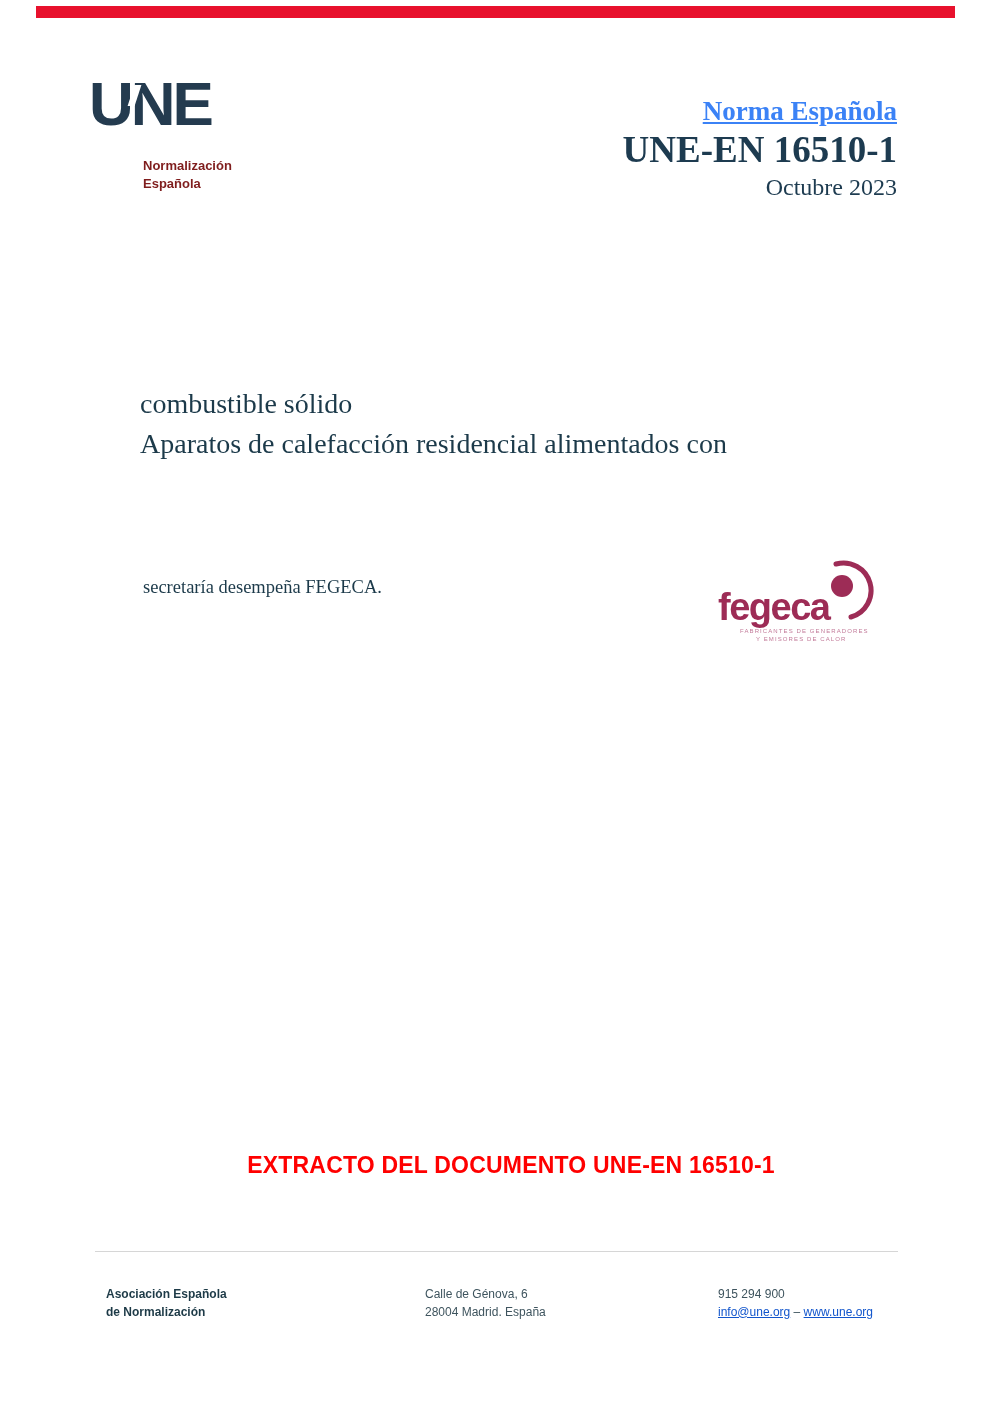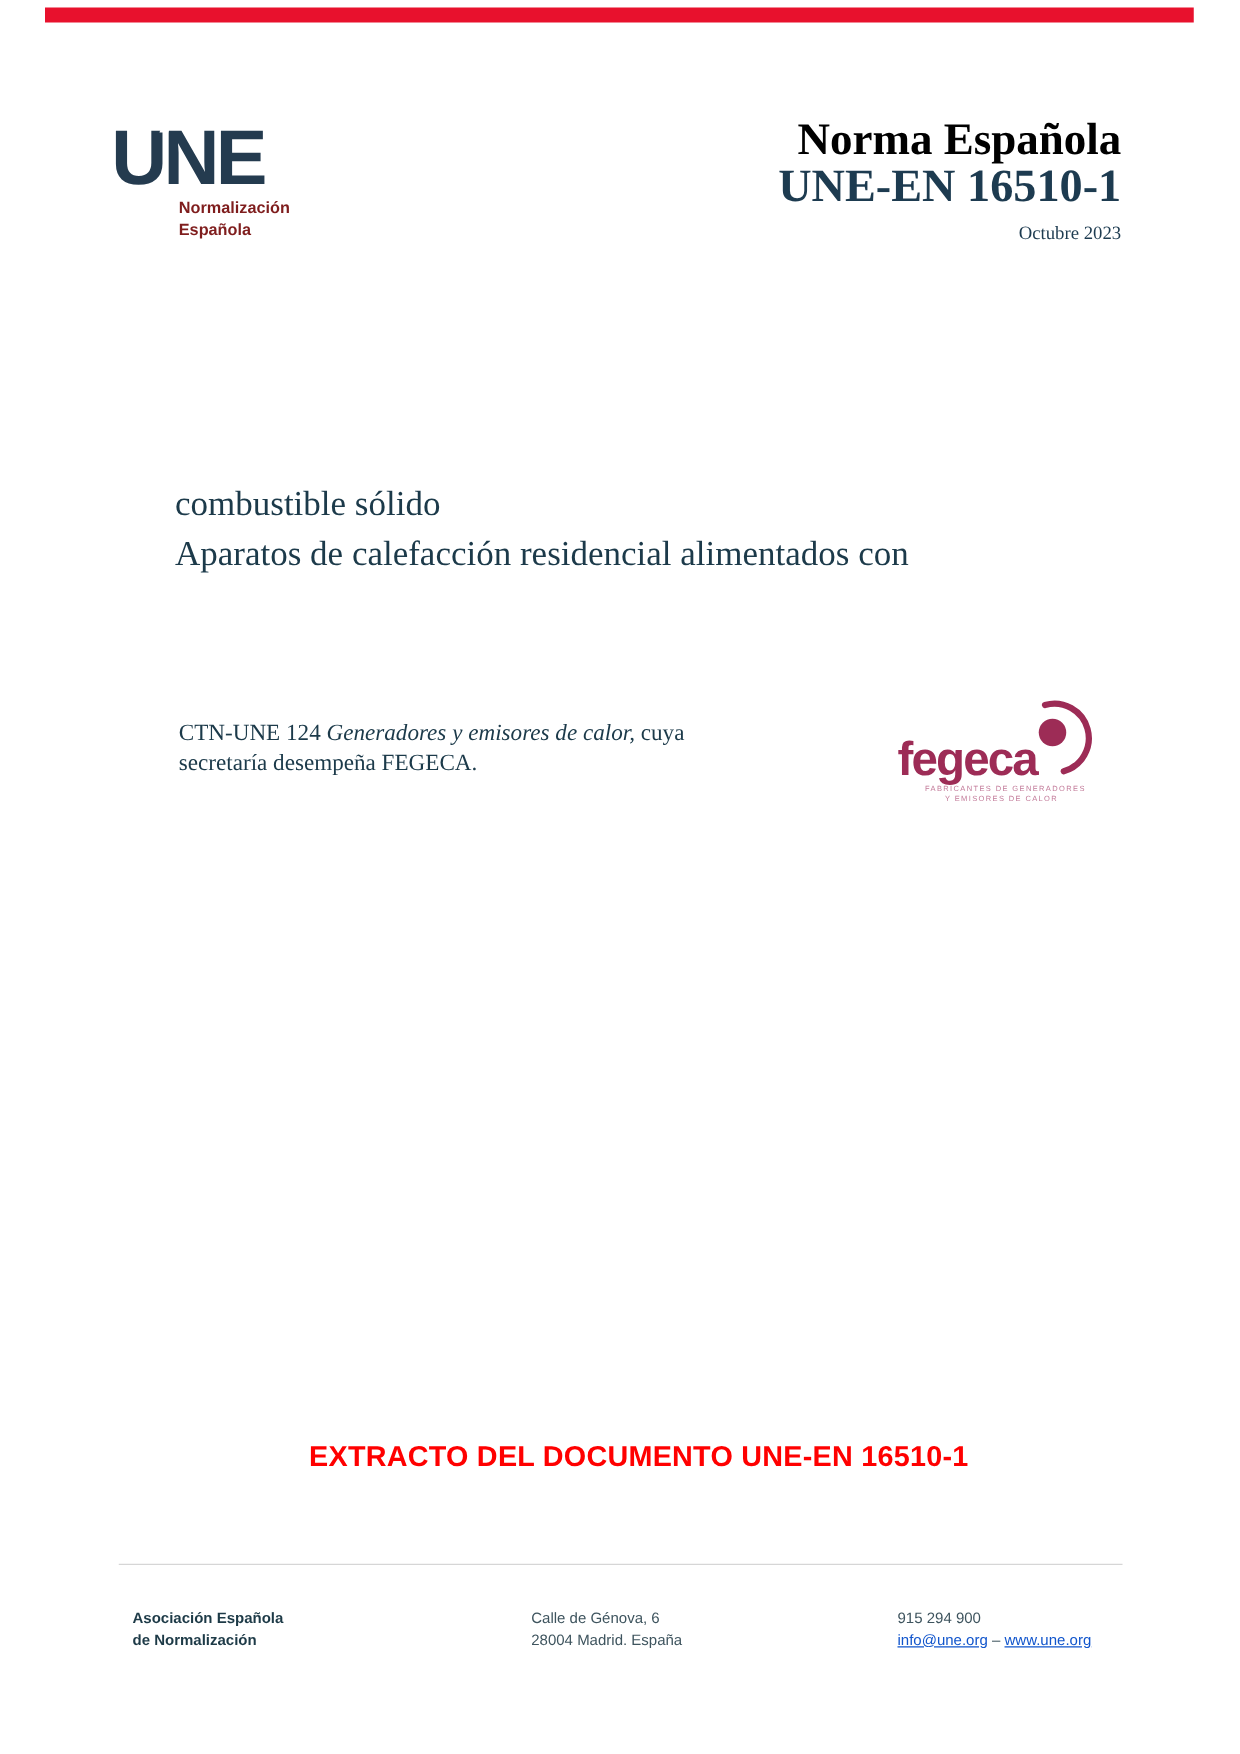--- a/index.html
+++ b/index.html
@@ -13,21 +13,21 @@
   .abs { position: absolute; }
 
   
   .top-bar {
     left: 36px; top: 6px; width: 919px; height: 12px;
     background: #e8112d;
   }
 
   
   .une-wordmark {
-    left: 89px; top: 96px;
+    left: 89px; top: 73px;
     font-family: "Liberation Sans", sans-serif;
     font-weight: 800;
     font-size: 62px; line-height: 62px;
     letter-spacing: -3px;
     color: #243b4f;
   }
   .une-notch {
     left: 131px; top: 85px; width: 7px; height: 21px;
     background: #ffffff;
     transform: skewX(-18deg);
@@ -39,29 +39,30 @@
     color: #7f1d1d;
   }
 
   
   .head-right {
     right: 95px; top: 95px;
     text-align: right;
     font-family: "Liberation Serif", serif;
   }
   .norma-label {
-    font-size: 36px; font-weight: bold; line-height: 33px;
-    color: #000000;
+    font-size: 27px; font-weight: bold; line-height: 33px;
+    color: #3b82f6;
+    text-decoration: underline;
   }
   .doc-code {
     font-size: 37px; font-weight: bold; line-height: 44px;
     color: #1d3b50;
   }
   .doc-date {
-    font-size: 15px; line-height: 22px; margin-top: 4px;
+    font-size: 24px; line-height: 22px; margin-top: 4px;
     color: #1d3b50;
   }
 
   
   .title-block {
     left: 140px; top: 384px; width: 700px;
     font-family: "Liberation Serif", serif;
     font-size: 28px; line-height: 40px;
     color: #1c3a4a;
   }
@@ -125,21 +126,20 @@
   <div class="doc-code">UNE-EN 16510-1</div>
   <div class="doc-date">Octubre 2023</div>
 </div>
 
 <div class="abs title-block">
   <div>combustible sólido</div>
   <div>Aparatos de calefacción residencial alimentados con</div>
 </div>
 
 <div class="abs committee">
-  <div><span>CTN-UNE 124 </span><span class="it">Generadores y emisores de calor,</span><span> cuya</span></div>
   <div>secretaría desempeña FEGECA.</div>
 </div>
 
 <svg class="abs fegeca" width="175" height="95" viewBox="0 0 175 95">
   <text x="8" y="60" font-family="Liberation Sans, sans-serif" font-weight="bold" font-size="38" letter-spacing="-1.5" fill="#9d2c56">fegeca</text>
   <circle cx="132" cy="26" r="11" fill="#9d2c56"></circle>
   <path d="M 126 4 A 26 26 0 0 1 141 57" fill="none" stroke="#9d2c56" stroke-width="5" stroke-linecap="round"></path>
   <text x="30" y="73" font-family="Liberation Sans, sans-serif" font-size="6" letter-spacing="1.1" fill="#c27a99">FABRICANTES DE GENERADORES</text>
   <text x="46" y="81" font-family="Liberation Sans, sans-serif" font-size="6" letter-spacing="1.1" fill="#c27a99">Y EMISORES DE CALOR</text>
 </svg>

